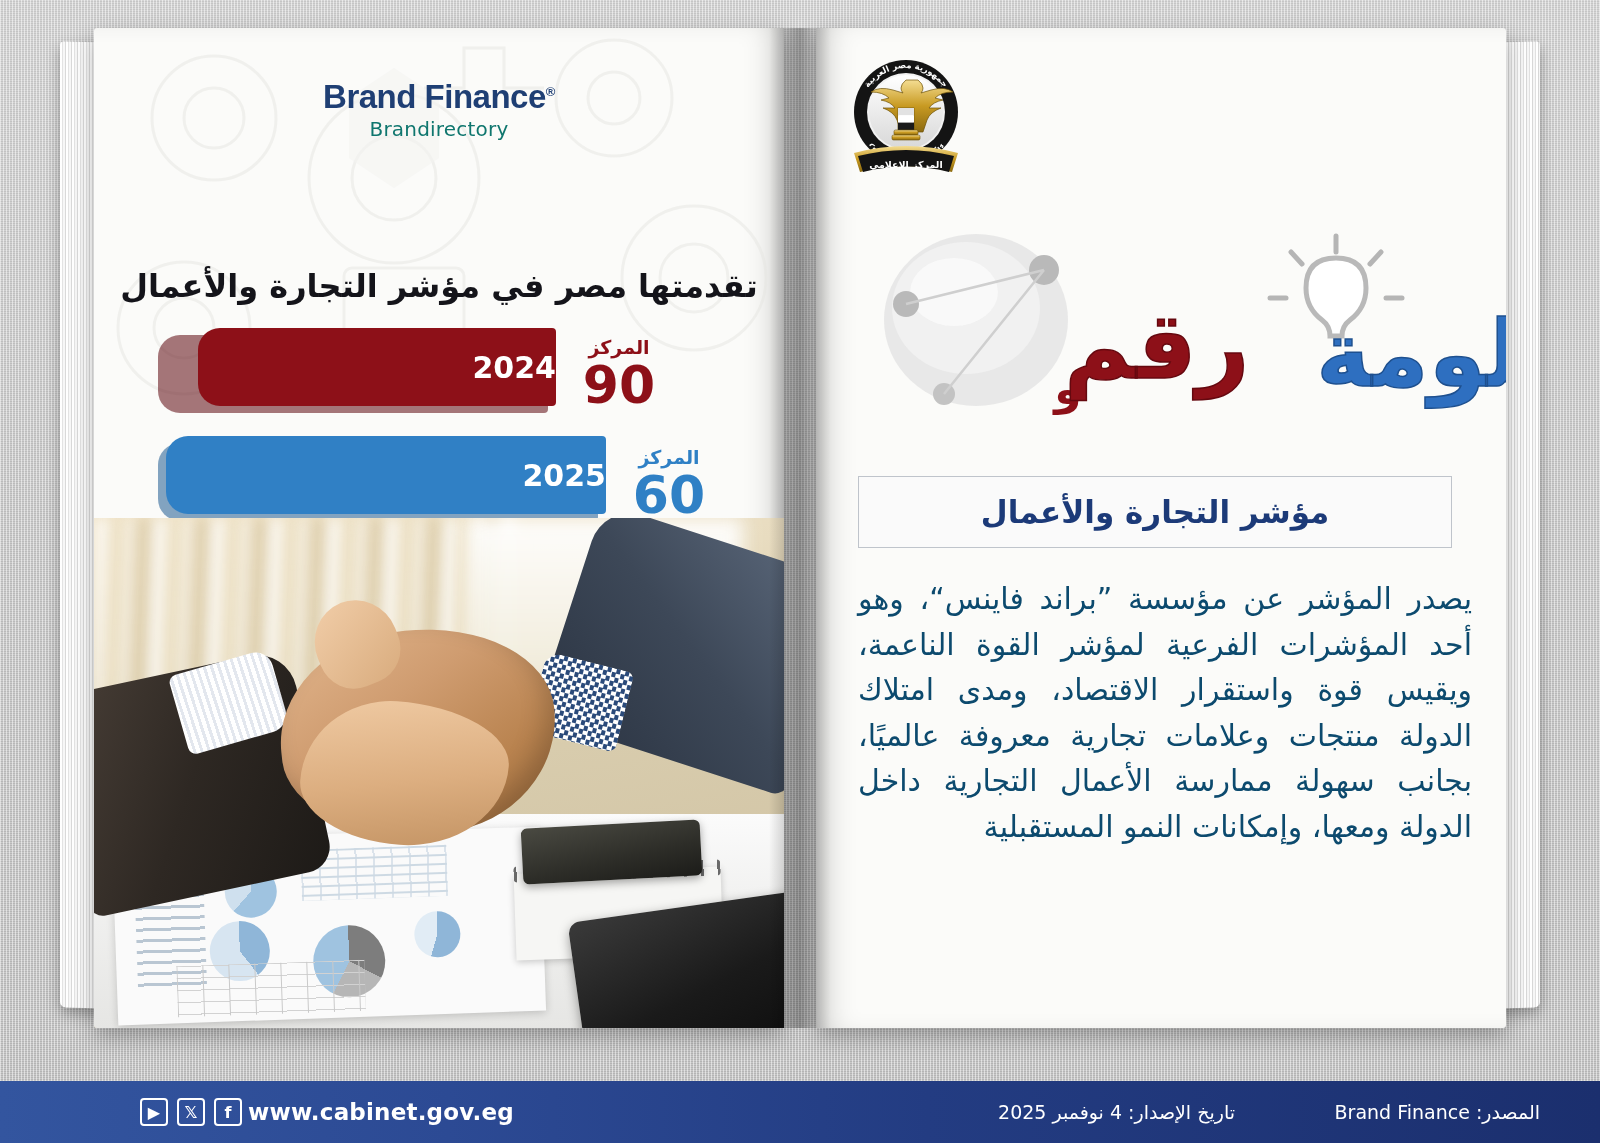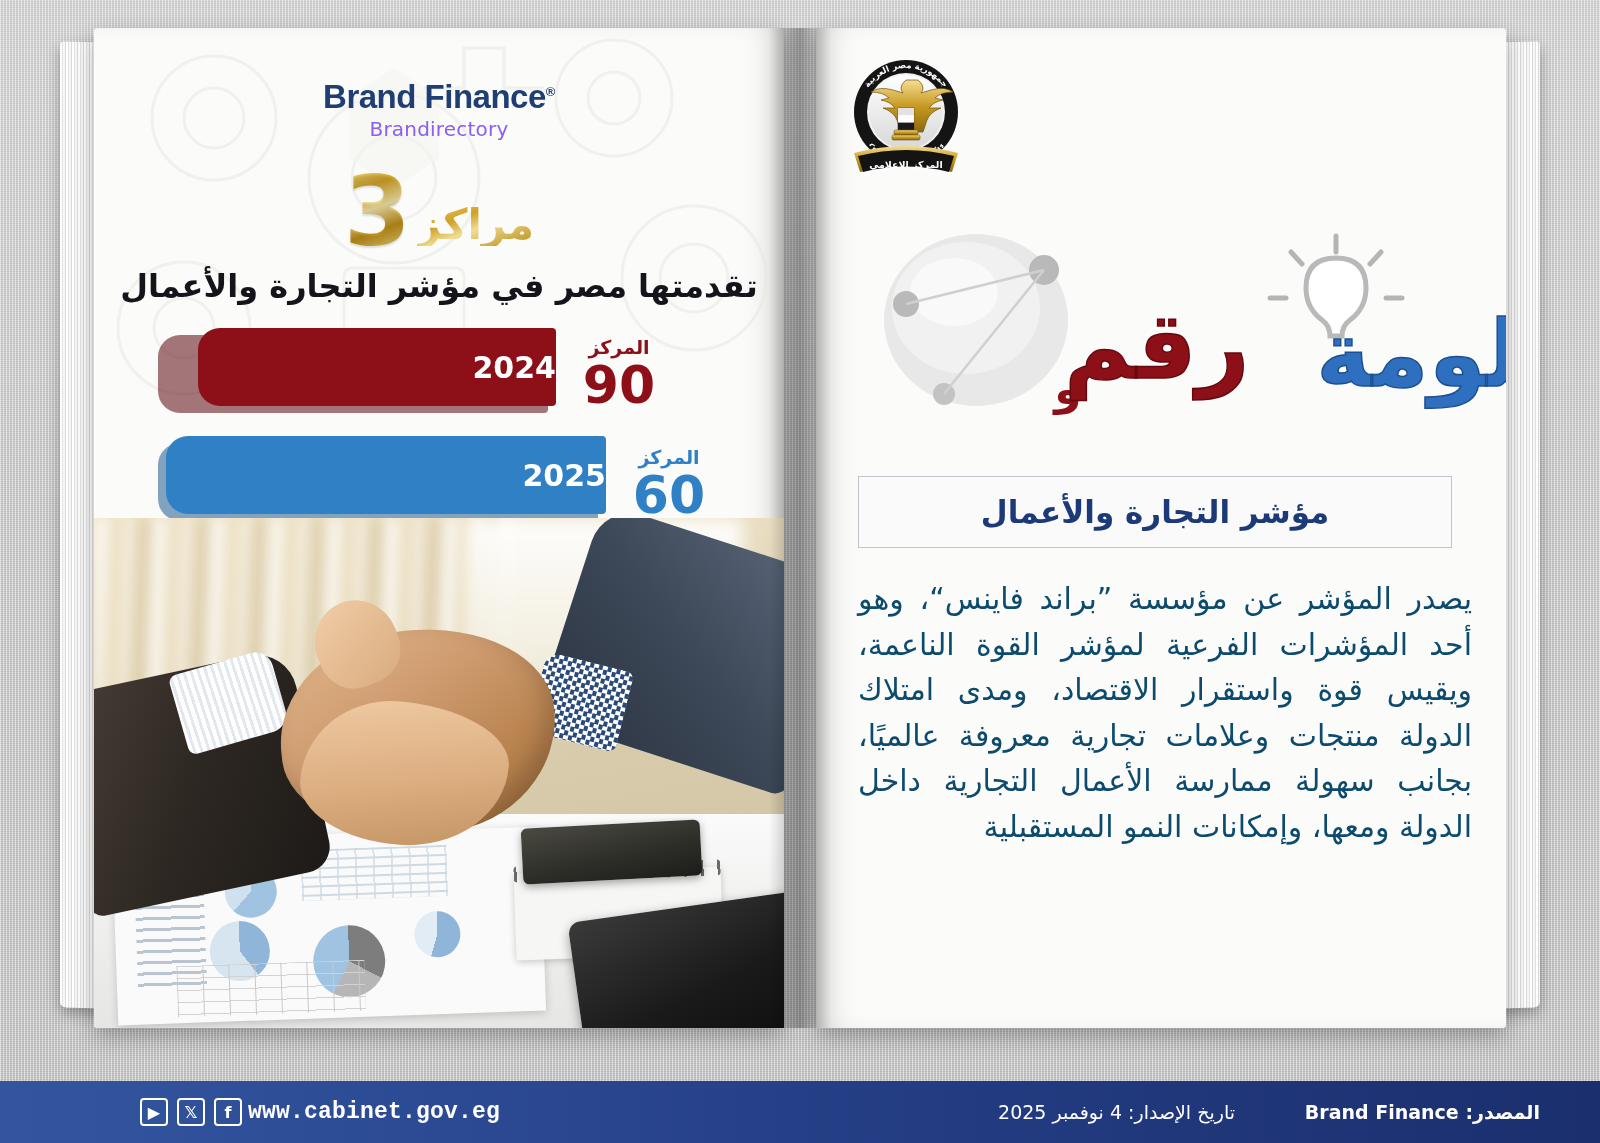--- a/index.html
+++ b/index.html
@@ -77,21 +77,21 @@
     position:absolute; top:50px; left:0; width:100%;
     text-align:center;
   }
   .bf-name{
     font-family:Liberation Sans, sans-serif;
     font-size:33px; font-weight:bold; letter-spacing:-.5px;
     color:#1f3f74; direction:ltr; display:inline-block; position:relative;
   }
   .bf-reg{ font-size:13px; vertical-align:super; color:#1f3f74; }
   .bf-sub{
-    font-size:20px; color:#8b5cf6; direction:ltr; letter-spacing:.2px;
+    font-size:20px; color:#0f766e; direction:ltr; letter-spacing:.2px;
     margin-top:1px;
   }
 
   .gold-line{
     position:absolute; top:136px; left:0; width:100%;
     text-align:center; direction:rtl;
     white-space:nowrap;
   }
   .gold-num{
     display:inline-block;
@@ -303,29 +303,29 @@
   }
 
   
   .footer{
     position:absolute; left:0; bottom:0; width:1600px; height:62px;
     background:linear-gradient(90deg,#33559f 0%,#2c4a94 28%,#233c82 58%,#1b2f6e 100%);
     display:flex; align-items:center;
   }
   .f-src{
     position:absolute; right:60px; direction:rtl;
-    color:#fff; font-size:19px; font-weight:bold;
+    color:#fff; font-size:19px; font-weight:normal;
   }
   .f-date{
     position:absolute; right:365px; direction:rtl;
     color:#fff; font-size:19px;
   }
   .f-url{
     position:absolute; left:248px; direction:ltr;
-    color:#fff; font-size:23px; font-weight:bold; letter-spacing:.2px;font-family:Liberation Mono, monospace;
+    color:#fff; font-size:23px; font-weight:bold; letter-spacing:.2px;
   }
   .f-social{
     position:absolute; left:140px; display:flex; gap:9px;
   }
   .sbox{
     width:28px; height:28px; border:2px solid #ffffff; border-radius:4px;
     display:flex; align-items:center; justify-content:center;
     color:#fff; font-size:16px; font-weight:bold; font-family:"DejaVu Sans",sans-serif;
   }
 </style>
@@ -359,23 +359,20 @@
       <g fill="#ededea" opacity=".55">
         <path d="M300 40 L345 70 L345 130 L300 160 L255 130 L255 70 Z"></path>
       </g>
     </svg>
 
     <div class="bf-logo">
       <div class="bf-name"><span>Brand Finance</span><span class="bf-reg">®</span></div>
       <div class="bf-sub">Brandirectory</div>
     </div>
 
-    <div class="gold-line">
-      <span class="gold-word">مراكز</span><span class="gold-num">3</span>
-    </div>
 
     <div class="headline">تقدمتها مصر في مؤشر التجارة والأعمال</div>
 
     <div class="bars">
 
       <div class="bar-row r2024">
         <div class="bar-shadow"></div>
         <div class="bar">
           <span class="year">2024</span>
         </div>

